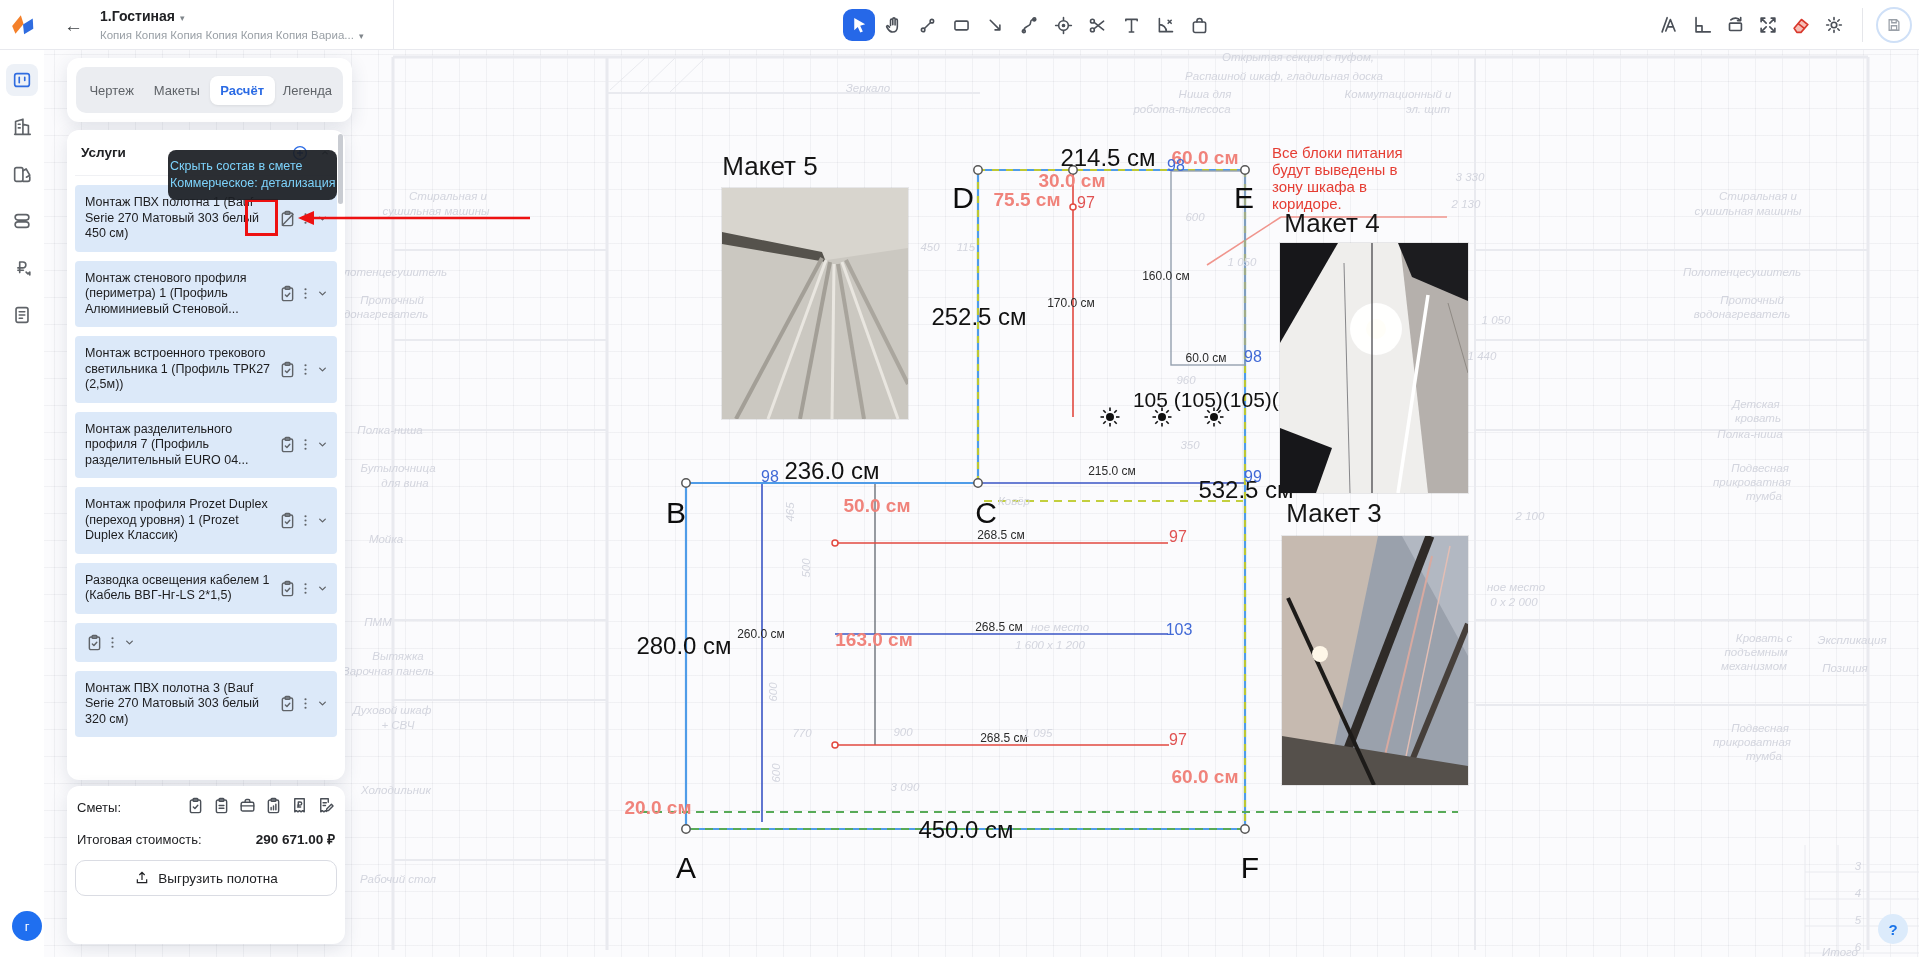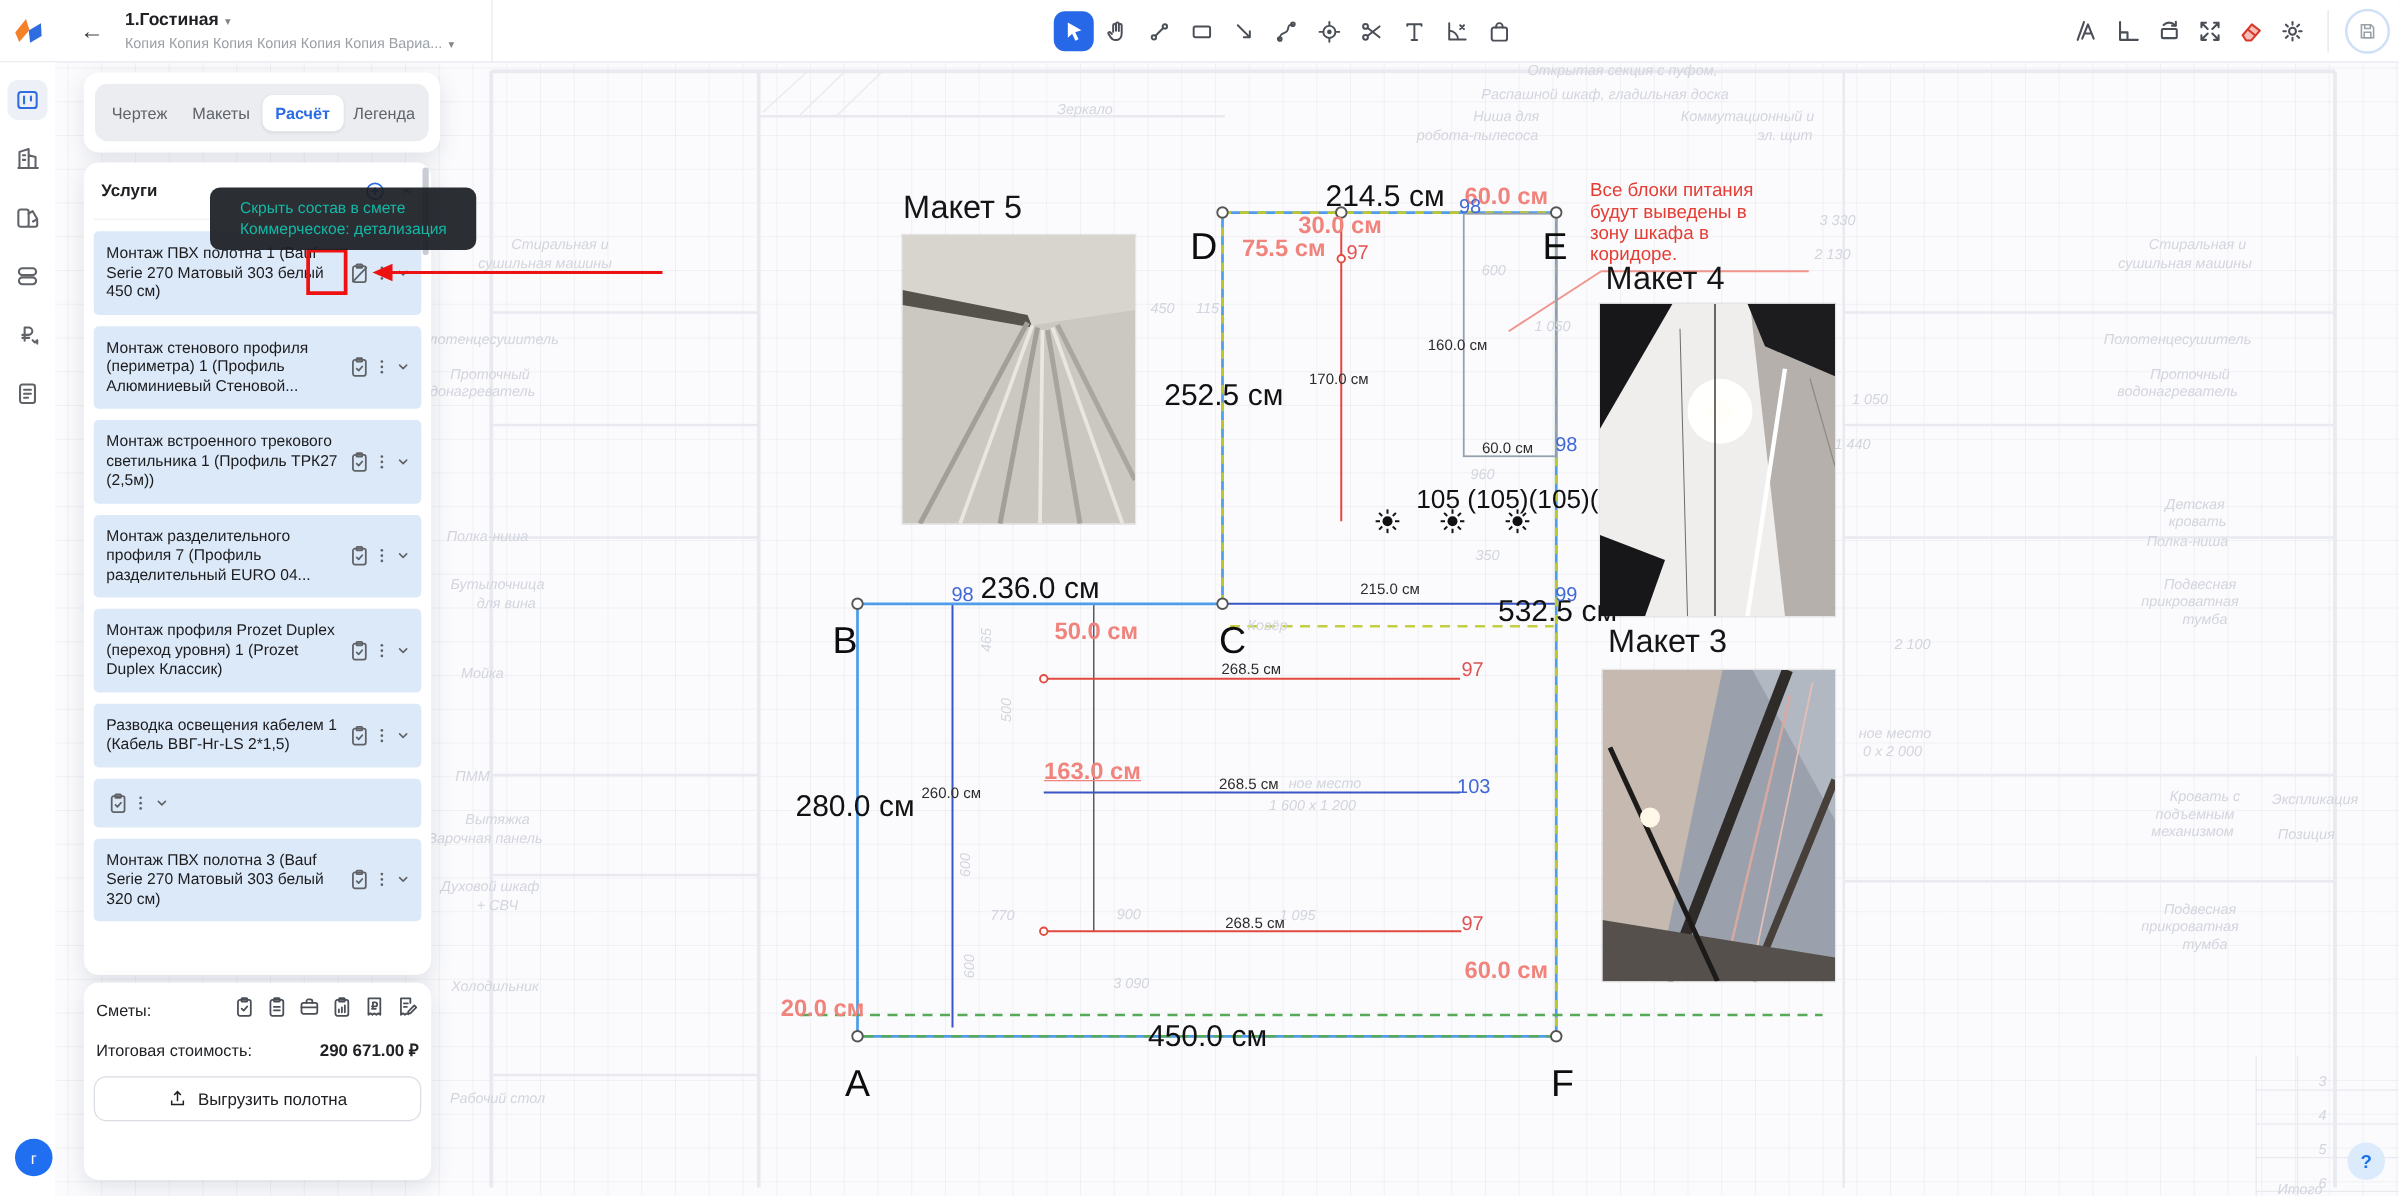--- a/index.html
+++ b/index.html
@@ -87,22 +87,22 @@
   #total-value{font-size:13.5px;font-weight:700;color:#202124;}
   #export-btn{margin-top:12px;width:100%;height:36px;border:1px solid #dadce3;border-radius:10px;
     background:#fff;font-size:13.5px;color:#202124;cursor:pointer;display:flex;align-items:center;
     justify-content:center;gap:8px;font-family:inherit;}
   #bottom-btns{display:flex;gap:6px;margin-top:13px;}
   #update-btn{flex:1;height:34px;border:1px solid #dadce3;border-radius:10px;background:#fff;
     font-size:13px;color:#202124;cursor:pointer;font-family:inherit;}
   #clear-btn{flex:1;height:34px;border:none;border-radius:10px;background:#f9e3e1;font-size:13px;
     color:#d33a2f;cursor:pointer;font-family:inherit;}
   
-  #tooltip{position:absolute;left:168px;top:150px;background:rgba(27,30,36,.93);color:#14b8a6;
-    border-radius:8px;padding:8px 24px;font-size:12.5px;line-height:17px;z-index:30;white-space:nowrap;}
+  #tooltip{position:absolute;left:168px;top:150px;background:rgba(27,30,36,.93);color:#7dd3fc;
+    border-radius:8px;padding:8px 2px;font-size:12.5px;line-height:17px;z-index:30;white-space:nowrap;}
   #red-box{position:absolute;left:245px;top:199px;width:33px;height:37px;border:3px solid #ee1111;z-index:25;}
   #annot-svg{position:absolute;left:0;top:0;z-index:25;pointer-events:none;}
   #help-fab{position:absolute;left:1878px;top:914px;width:30px;height:30px;border-radius:50%;
     background:#dcebfb;color:#1a73e8;border:none;font-size:15px;font-weight:700;cursor:pointer;z-index:11;}
   .ic{display:block;}
 </style>
 </head>
 <body>
 
 <div id="stage">
@@ -215,21 +215,21 @@
       <div class="lbl sm" style="left: 999px; top: 627px;">268.5 см</div>
       <div class="lbl sm" style="left: 1004px; top: 738px;">268.5 см</div>
       <div class="lbl sm" style="left: 761px; top: 634px;">260.0 см</div>
       <div class="lbl sm" style="left: 1071px; top: 303px;">170.0 см</div>
       <div class="lbl sm" style="left: 1166px; top: 276px;">160.0 см</div>
       <div class="lbl sm" style="left: 1206px; top: 358px;">60.0 см</div>
       <div class="lbl red" style="left: 1205px; top: 158px;">60.0 см</div>
       <div class="lbl red" style="left: 1072px; top: 181px;">30.0 см</div>
       <div class="lbl red" style="left: 1027px; top: 200px;">75.5 см</div>
       <div class="lbl red" style="left: 877px; top: 506px;">50.0 см</div>
-      <div class="lbl red" style="left: 874px; top: 618px; text-decoration: underline;">163.0 см</div>
+      <div class="lbl red" style="left: 874px; top: 640px;">163.0 см</div>
       <div class="lbl red" style="left: 658px; top: 808px;">20.0 см</div>
       <div class="lbl red" style="left: 1205px; top: 777px;">60.0 см</div>
       <div class="lbl pt" style="left: 686px; top: 868px;">A</div>
       <div class="lbl pt" style="left: 676px; top: 513px;">B</div>
       <div class="lbl pt" style="left: 986px; top: 513px;">C</div>
       <div class="lbl pt" style="left: 963px; top: 198px;">D</div>
       <div class="lbl pt" style="left: 1244px; top: 198px;">E</div>
       <div class="lbl pt" style="left: 1250px; top: 868px;">F</div>
       <div class="badge r" style="left: 1086px; top: 203px;">97</div>
       <div class="badge b" style="left: 1176px; top: 166px;">98</div>

